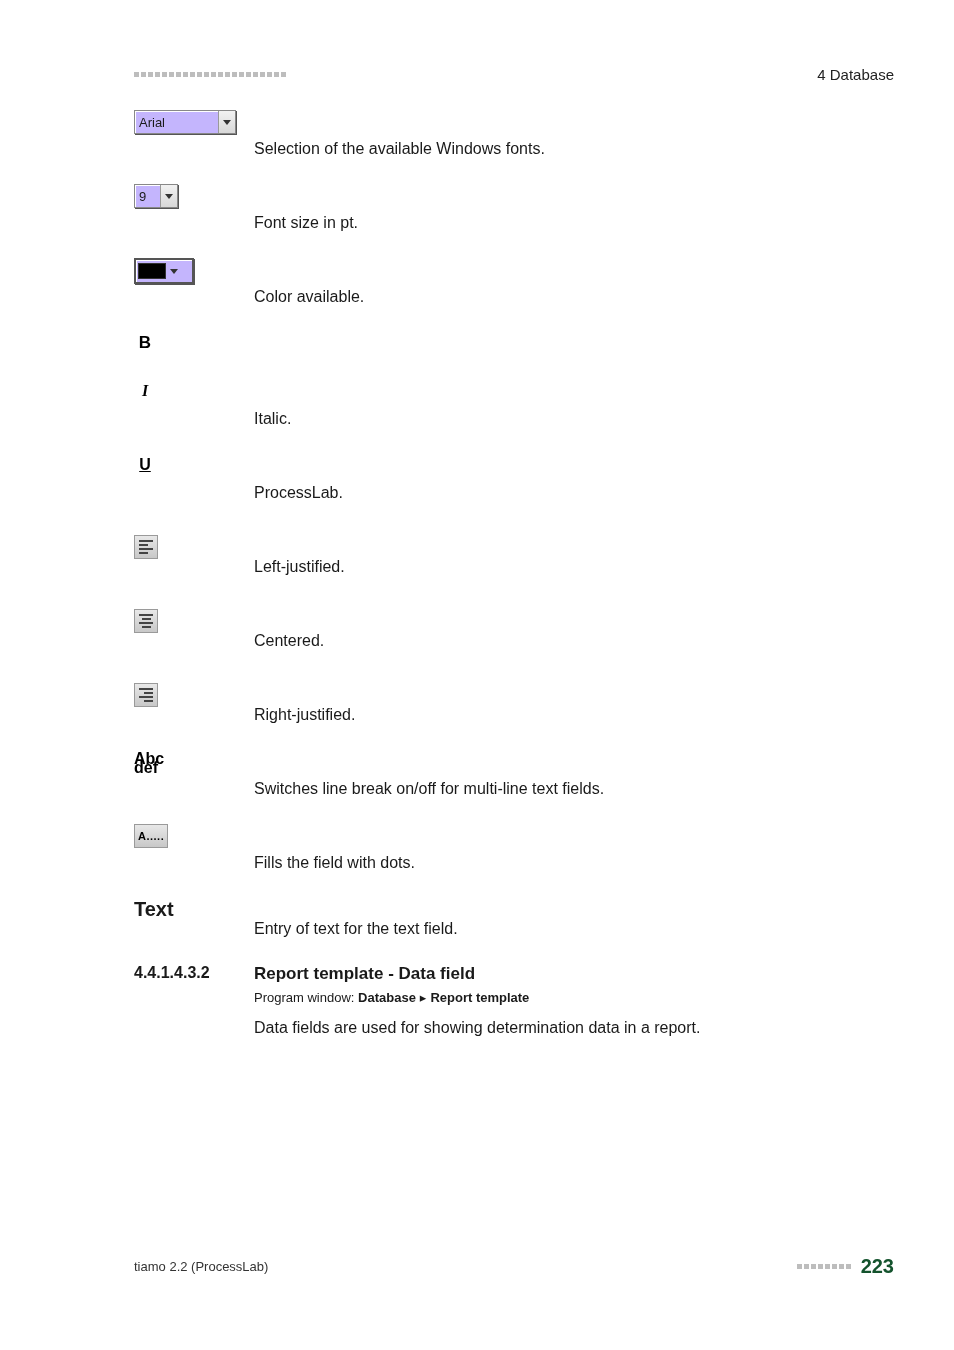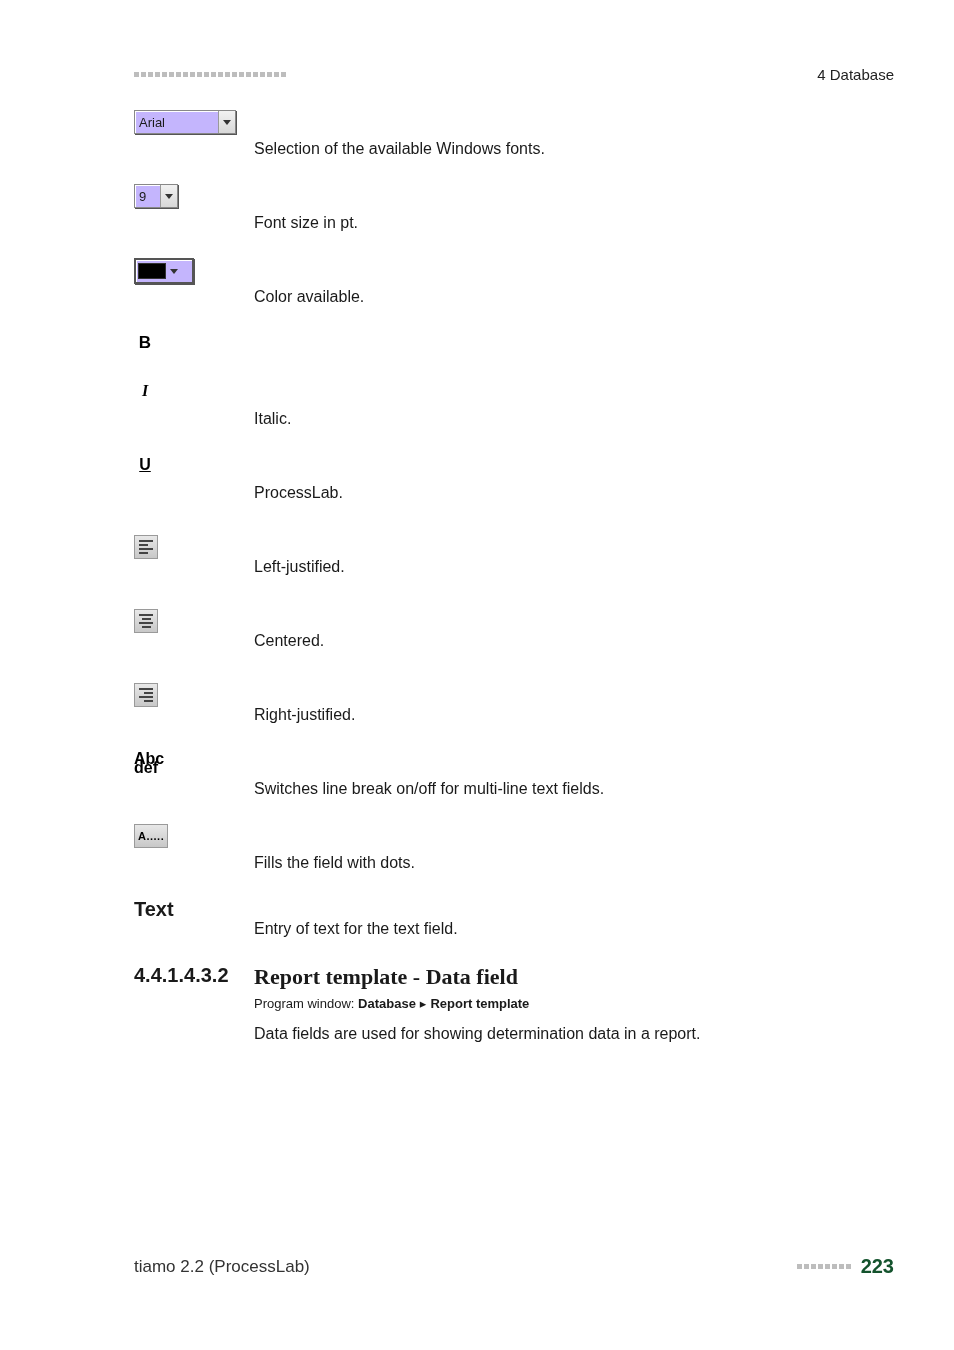--- a/index.html
+++ b/index.html
@@ -135,26 +135,25 @@
   .wrap-glyph { font-family: Arial, sans-serif; font-size:16px; font-weight:700; color:#000; line-height:9px; text-align:left; }
   .fill-glyph { font-family: Arial, sans-serif; font-size:11px; font-weight:700; color:#000; letter-spacing:0.5px; }
   
   .section {
     display:flex;
     margin-top: 6px;
   }
   .section .num {
     width: 120px;
     font-weight: 800;
-    font-size: 20px;
+    font-size: 16px;
   }
   .section .title {
     font-weight: 800;
-    font-size: 22px;
-    font-family: Liberation Serif, serif;
+    font-size: 17px;
   }
   .subcap {
     margin-left: 120px;
     font-size: 13px;
     margin-top: 6px;
   }
   .subcap .b { font-weight: 700; }
   .subcap .arrow { padding: 0 4px; }
   .section-body {
     margin-left: 120px;
@@ -165,21 +164,21 @@
   .footer {
     position: absolute;
     left: 134px;
     right: 60px;
     bottom: 72px;
     display: flex;
     justify-content: space-between;
     align-items: center;
   }
   .footer-left {
-    font-size: 17px;
+    font-size: 13px;
     color: #333;
   }
   .footer-right {
     display: flex;
     align-items: center;
     gap: 8px;
   }
   .footer-squares {
     display: flex;
   }

